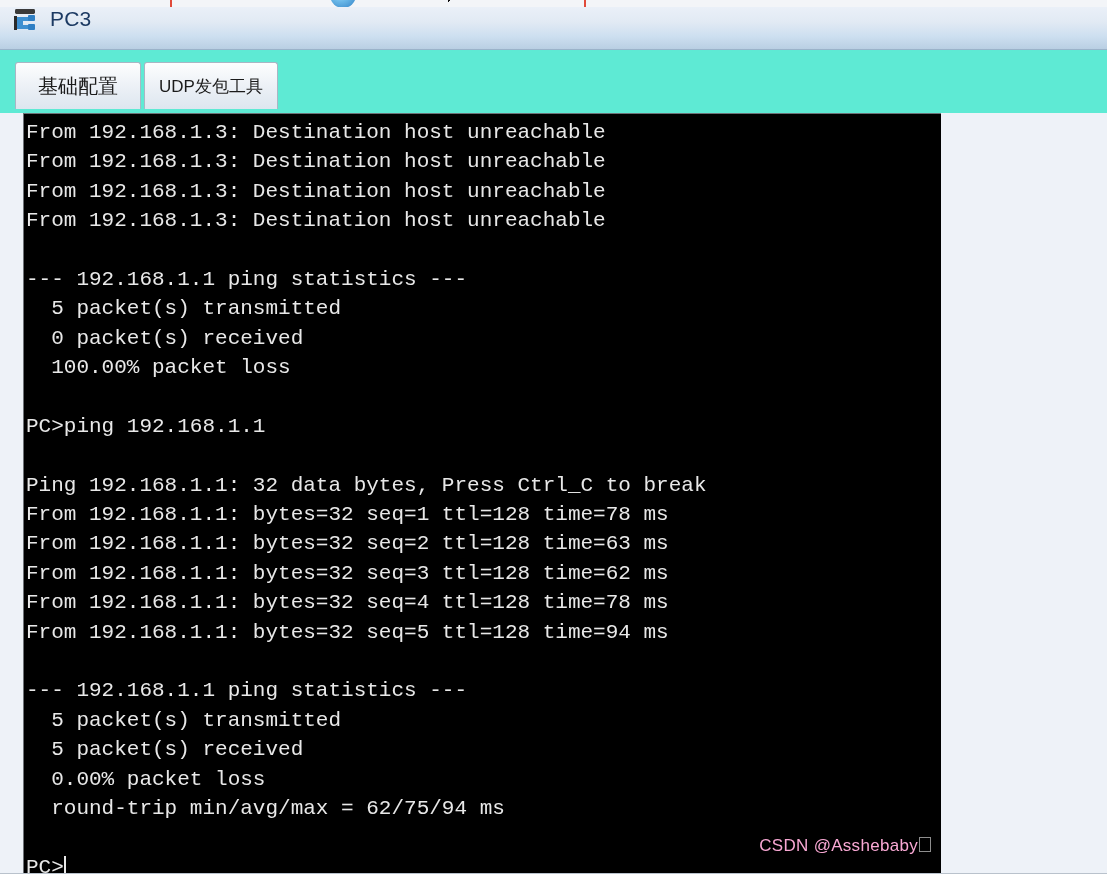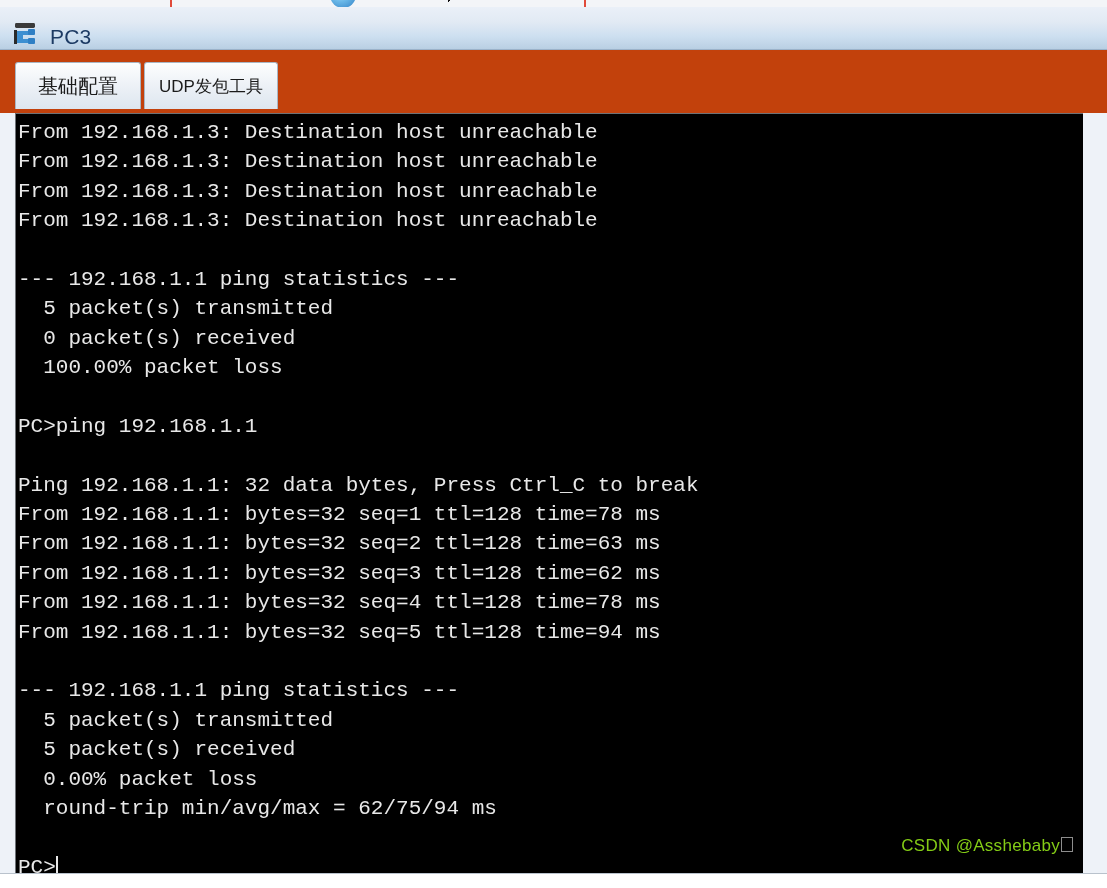--- a/index.html
+++ b/index.html
@@ -57,21 +57,21 @@
   }
 
   
   .titlebar {
     position: absolute;
     left: 0; top: 7px;
     width: 1107px; height: 43px;
     background: linear-gradient(to bottom, #eaf0f8 0%, #e2eaf4 35%, #cddff0 70%, #b9cfe3 100%);
     border-bottom: 1px solid #9bb2c9;
     display: flex;
-    align-items: flex-end;
+    align-items: flex-start;
     box-sizing: border-box;
     padding-left: 12px;
   }
   .pc-icon {
     position: relative;
     width: 30px; height: 28px;
     margin-right: 8px;
     flex: 0 0 auto;
   }
   .win-title {
@@ -79,21 +79,21 @@
     color: #1c3a63;
     font-family: "Liberation Sans", sans-serif;
     letter-spacing: 0.2px;
   }
 
   
   .tabbar {
     position: absolute;
     left: 0; top: 50px;
     width: 1107px; height: 63px;
-    background: #c2410c;
+    background: #5eead4;
     box-sizing: border-box;
     padding: 12px 0 0 15px;
     display: flex;
     align-items: flex-start;
   }
   .tab {
     height: 47px;
     box-sizing: border-box;
     display: flex;
     align-items: center;
@@ -115,22 +115,22 @@
     border-color: #b6c2ce;
   }
   .tab.small {
     font-size: 17px;
     padding: 4px 14px;
   }
 
   
   .term-wrap {
     position: absolute;
-    left: 15px; top: 113px;
-    width: 1068px; height: 761px;
+    left: 23px; top: 113px;
+    width: 918px; height: 761px;
     border-top: 1px solid #6e7277;
     border-left: 1px solid #6e7277;
     box-sizing: border-box;
     background: #000000;
     overflow: hidden;
   }
   .term {
     position: relative;
     width: 100%; height: 100%;
     background: #000000;
@@ -150,21 +150,21 @@
     height: 20px;
     background: #e8e8e8;
     vertical-align: -3px;
   }
 
   .watermark {
     position: absolute;
     right: 10px;
     bottom: 18px;
     font-size: 17px;
-    color: #84cc16;
+    color: #f9a8d4;
     font-family: "Liberation Sans", sans-serif;
     letter-spacing: 0.3px;
     margin-top: 32px;
   }
   .tofu {
     display: inline-block;
     width: 10px; height: 13px;
     border: 1px solid #8d8d8d;
     vertical-align: -1px;
     margin-left: 1px;

